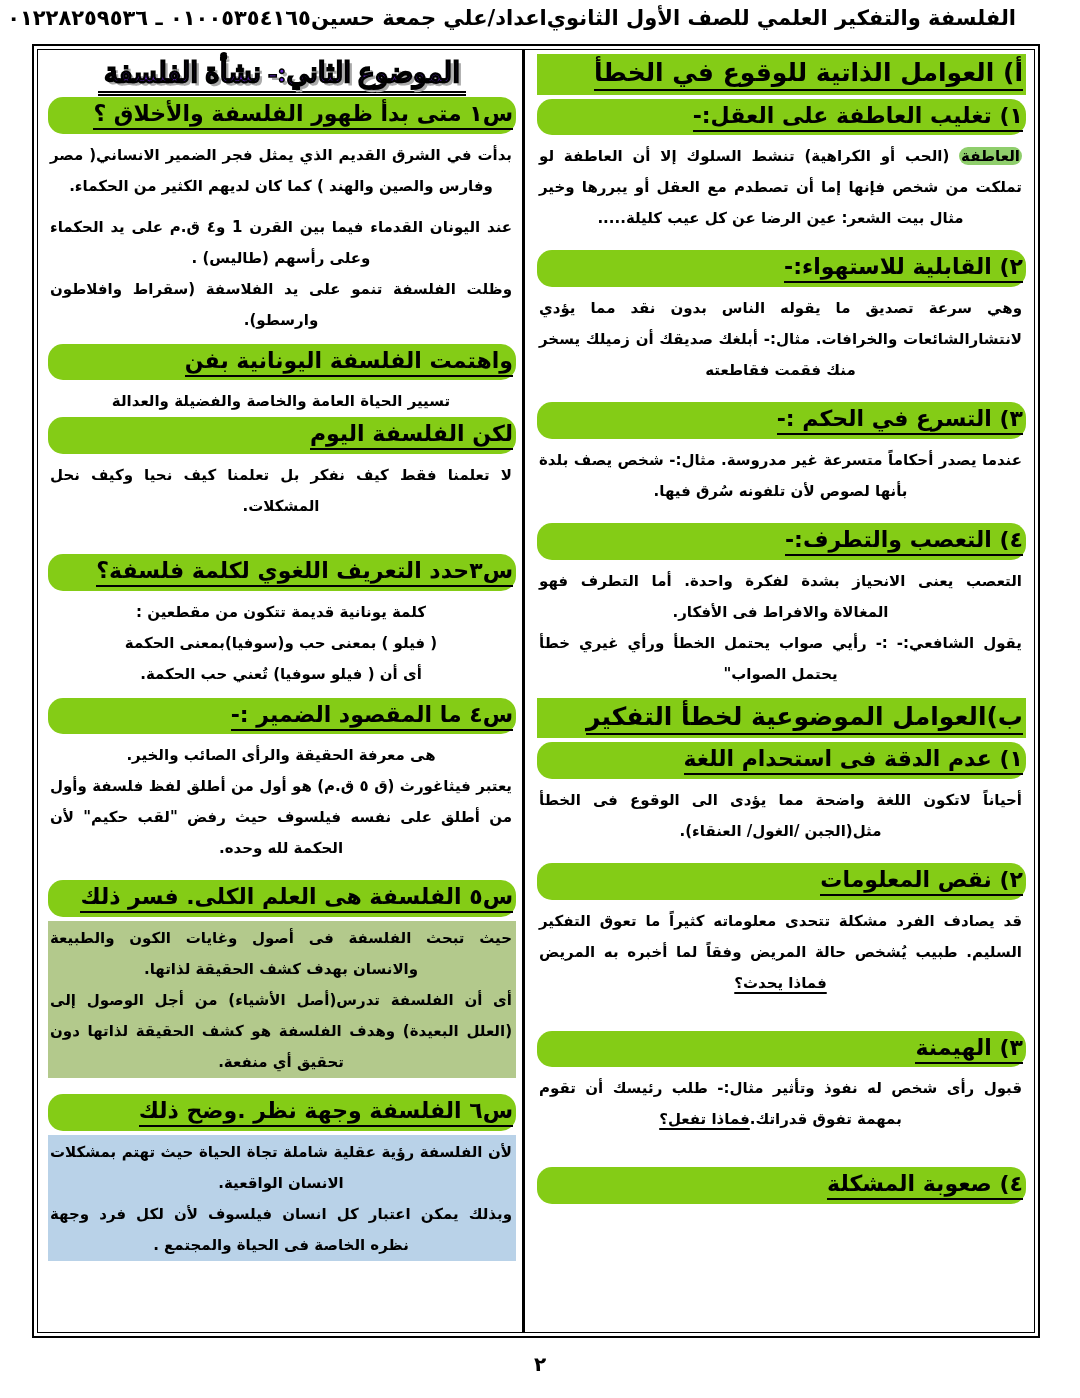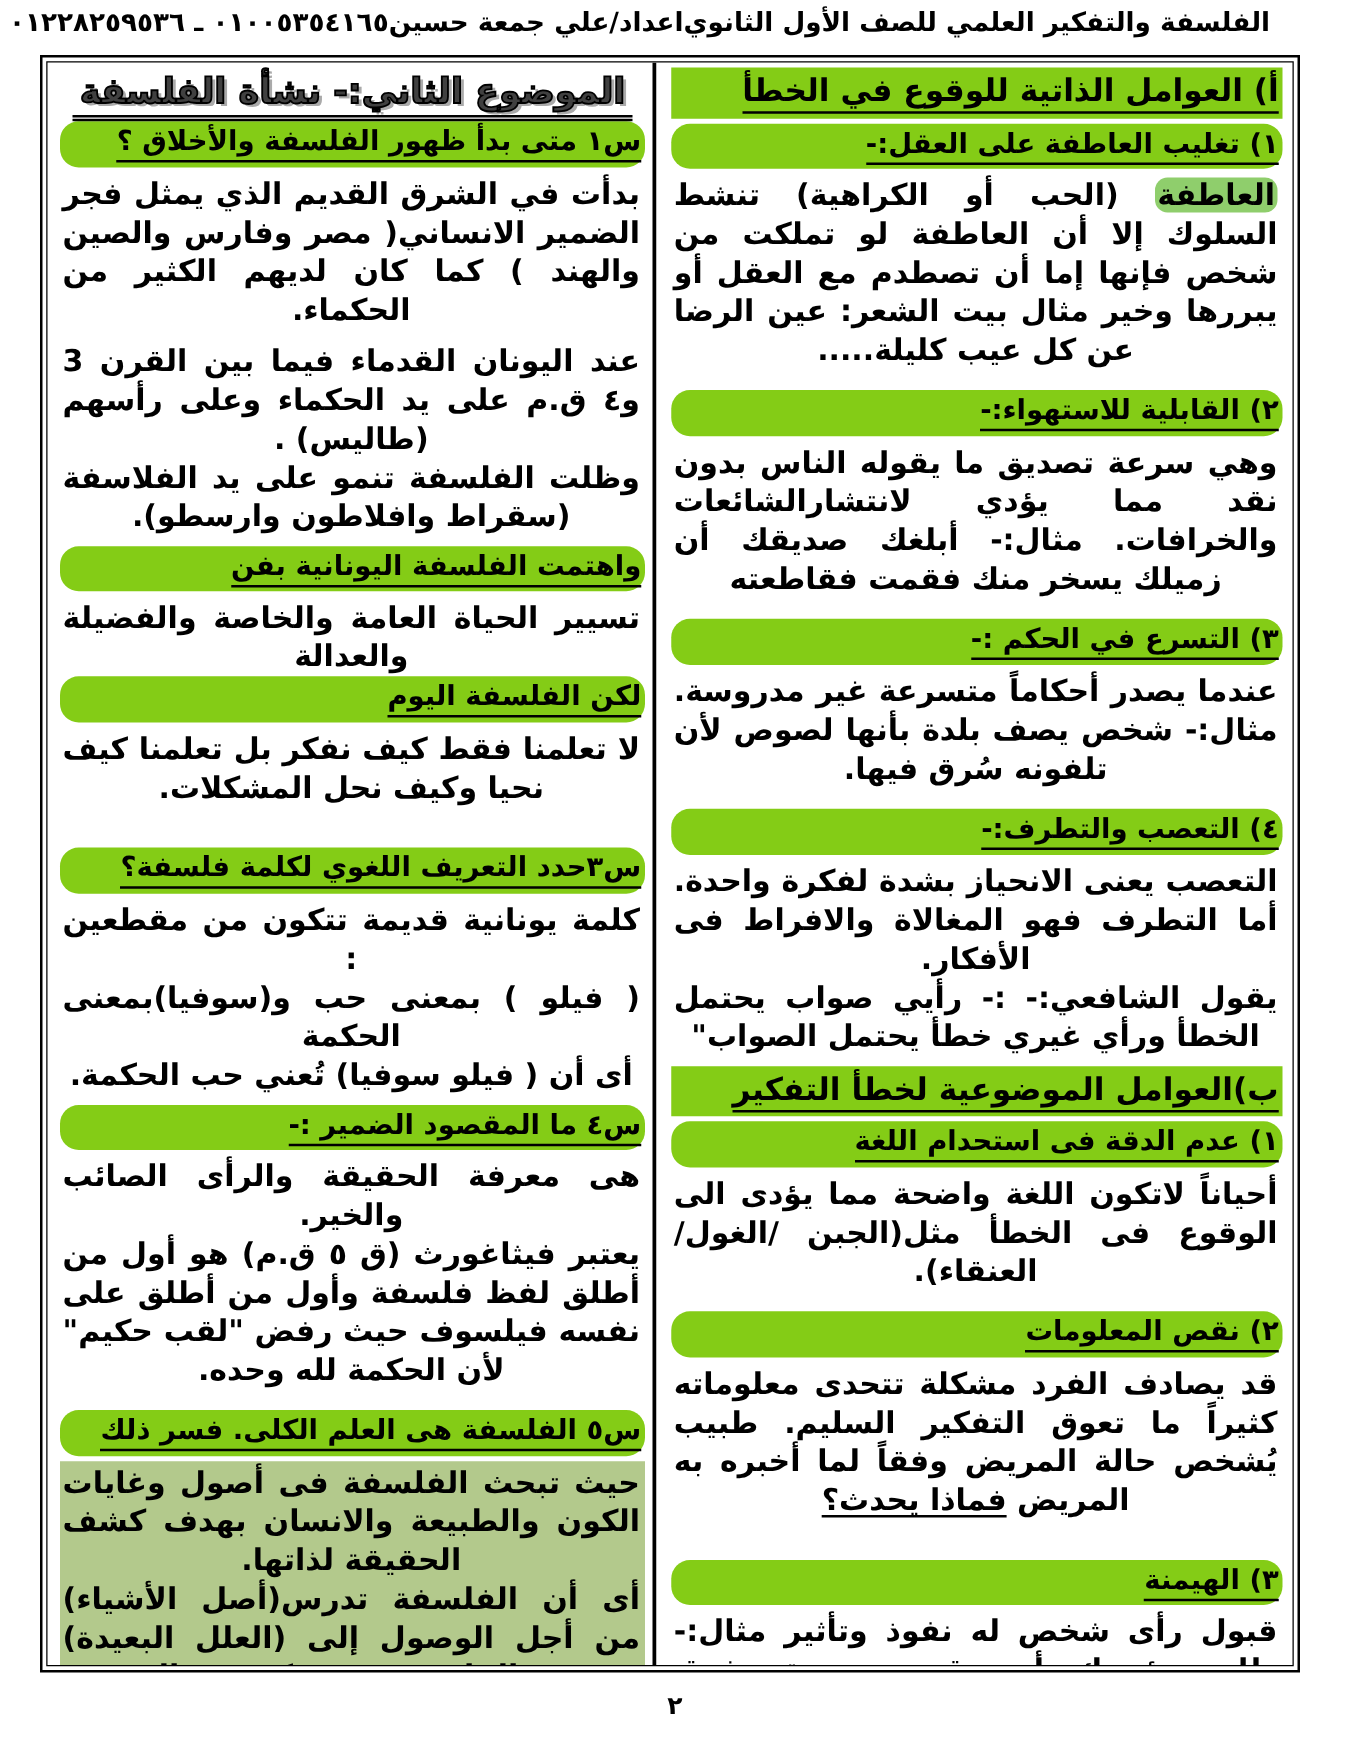--- a/index.html
+++ b/index.html
@@ -38,41 +38,42 @@
   .col-left {
     flex: 1;
     padding: 4px 6px 0 10px;
     overflow: hidden;
   }
   .h-block { background: #84cc16; padding: 2px 3px 5px 3px; margin-bottom: 4px; }
   .h-block span { border-bottom: 2.5px solid #000; padding-bottom: 2px; }
   .h-main { font-size: 25px; line-height: 1.35; }
   .h-sub  { font-size: 22px; line-height: 1.35; border-radius: 15px; }
   .body-text {
-    font-size: 24px; line-height: 31px;
+    font-size: 15px; line-height: 31px;
     text-align: justify; text-align-last: center;
     white-space: pre-line;
     padding: 2px 4px 0 2px;
   }
   .mb-sm { margin-bottom: 8px; }
   .mb-md { margin-bottom: 16px; }
   .mb-lg { margin-bottom: 32px; }
   .hl-green { background: #8fce6c; padding: 0 2px; border-radius: 10px; }
   .blk-green { background: #b3c98c; }
   .blk-blue  { background: #b9d2e8; }
   .ul-tail { text-decoration: underline; text-decoration-thickness: 2px; text-underline-offset: 4px; }
   .topic-title {
     text-align: center; font-size: 28px; margin: 2px 0 8px 0;
   }
   .topic-title span {
-    color: #404040;
+    color: #6d28d9;
     -webkit-text-stroke: 1.5px #000;
     text-shadow: 3px 3px 0 #aaa;
     border-bottom: 5px double #000;
     padding: 0 6px 3px 6px;
+    font-family: Liberation Serif, serif;
   }
   .page-number {
     position: absolute; bottom: 22px; left: 0; right: 0;
     text-align: center; font-size: 20px;
   }
 </style>
 </head>
 <body>
 
 <div class="header-line">
@@ -140,21 +141,21 @@
 
       <div class="topic-title">
         <span>الموضوع الثاني:- نشأة الفلسفة</span>
       </div>
 
       <div class="h-block h-sub">
         <span>س١ متى بدأ ظهور الفلسفة والأخلاق ؟</span>
       </div>
       <div class="body-text mb-sm">بدأت في الشرق القديم الذي يمثل فجر الضمير الانساني( مصر وفارس والصين والهند ) كما كان لديهم الكثير من الحكماء.</div>
 
-      <div class="body-text mb-sm">عند اليونان القدماء فيما بين القرن 3 و٤ ق.م على يد الحكماء وعلى رأسهم (طاليس) .
+      <div class="body-text mb-sm">عند اليونان القدماء فيما بين القرن 1 و٤ ق.م على يد الحكماء وعلى رأسهم (طاليس) .
 وظلت الفلسفة تنمو على يد الفلاسفة (سقراط وافلاطون وارسطو).</div>
 
       <div class="h-block h-sub">
         <span>واهتمت الفلسفة اليونانية بفن</span>
       </div>
       <div class="body-text">تسيير الحياة العامة والخاصة والفضيلة والعدالة</div>
 
       <div class="h-block h-sub">
         <span>لكن الفلسفة اليوم</span>
       </div>

